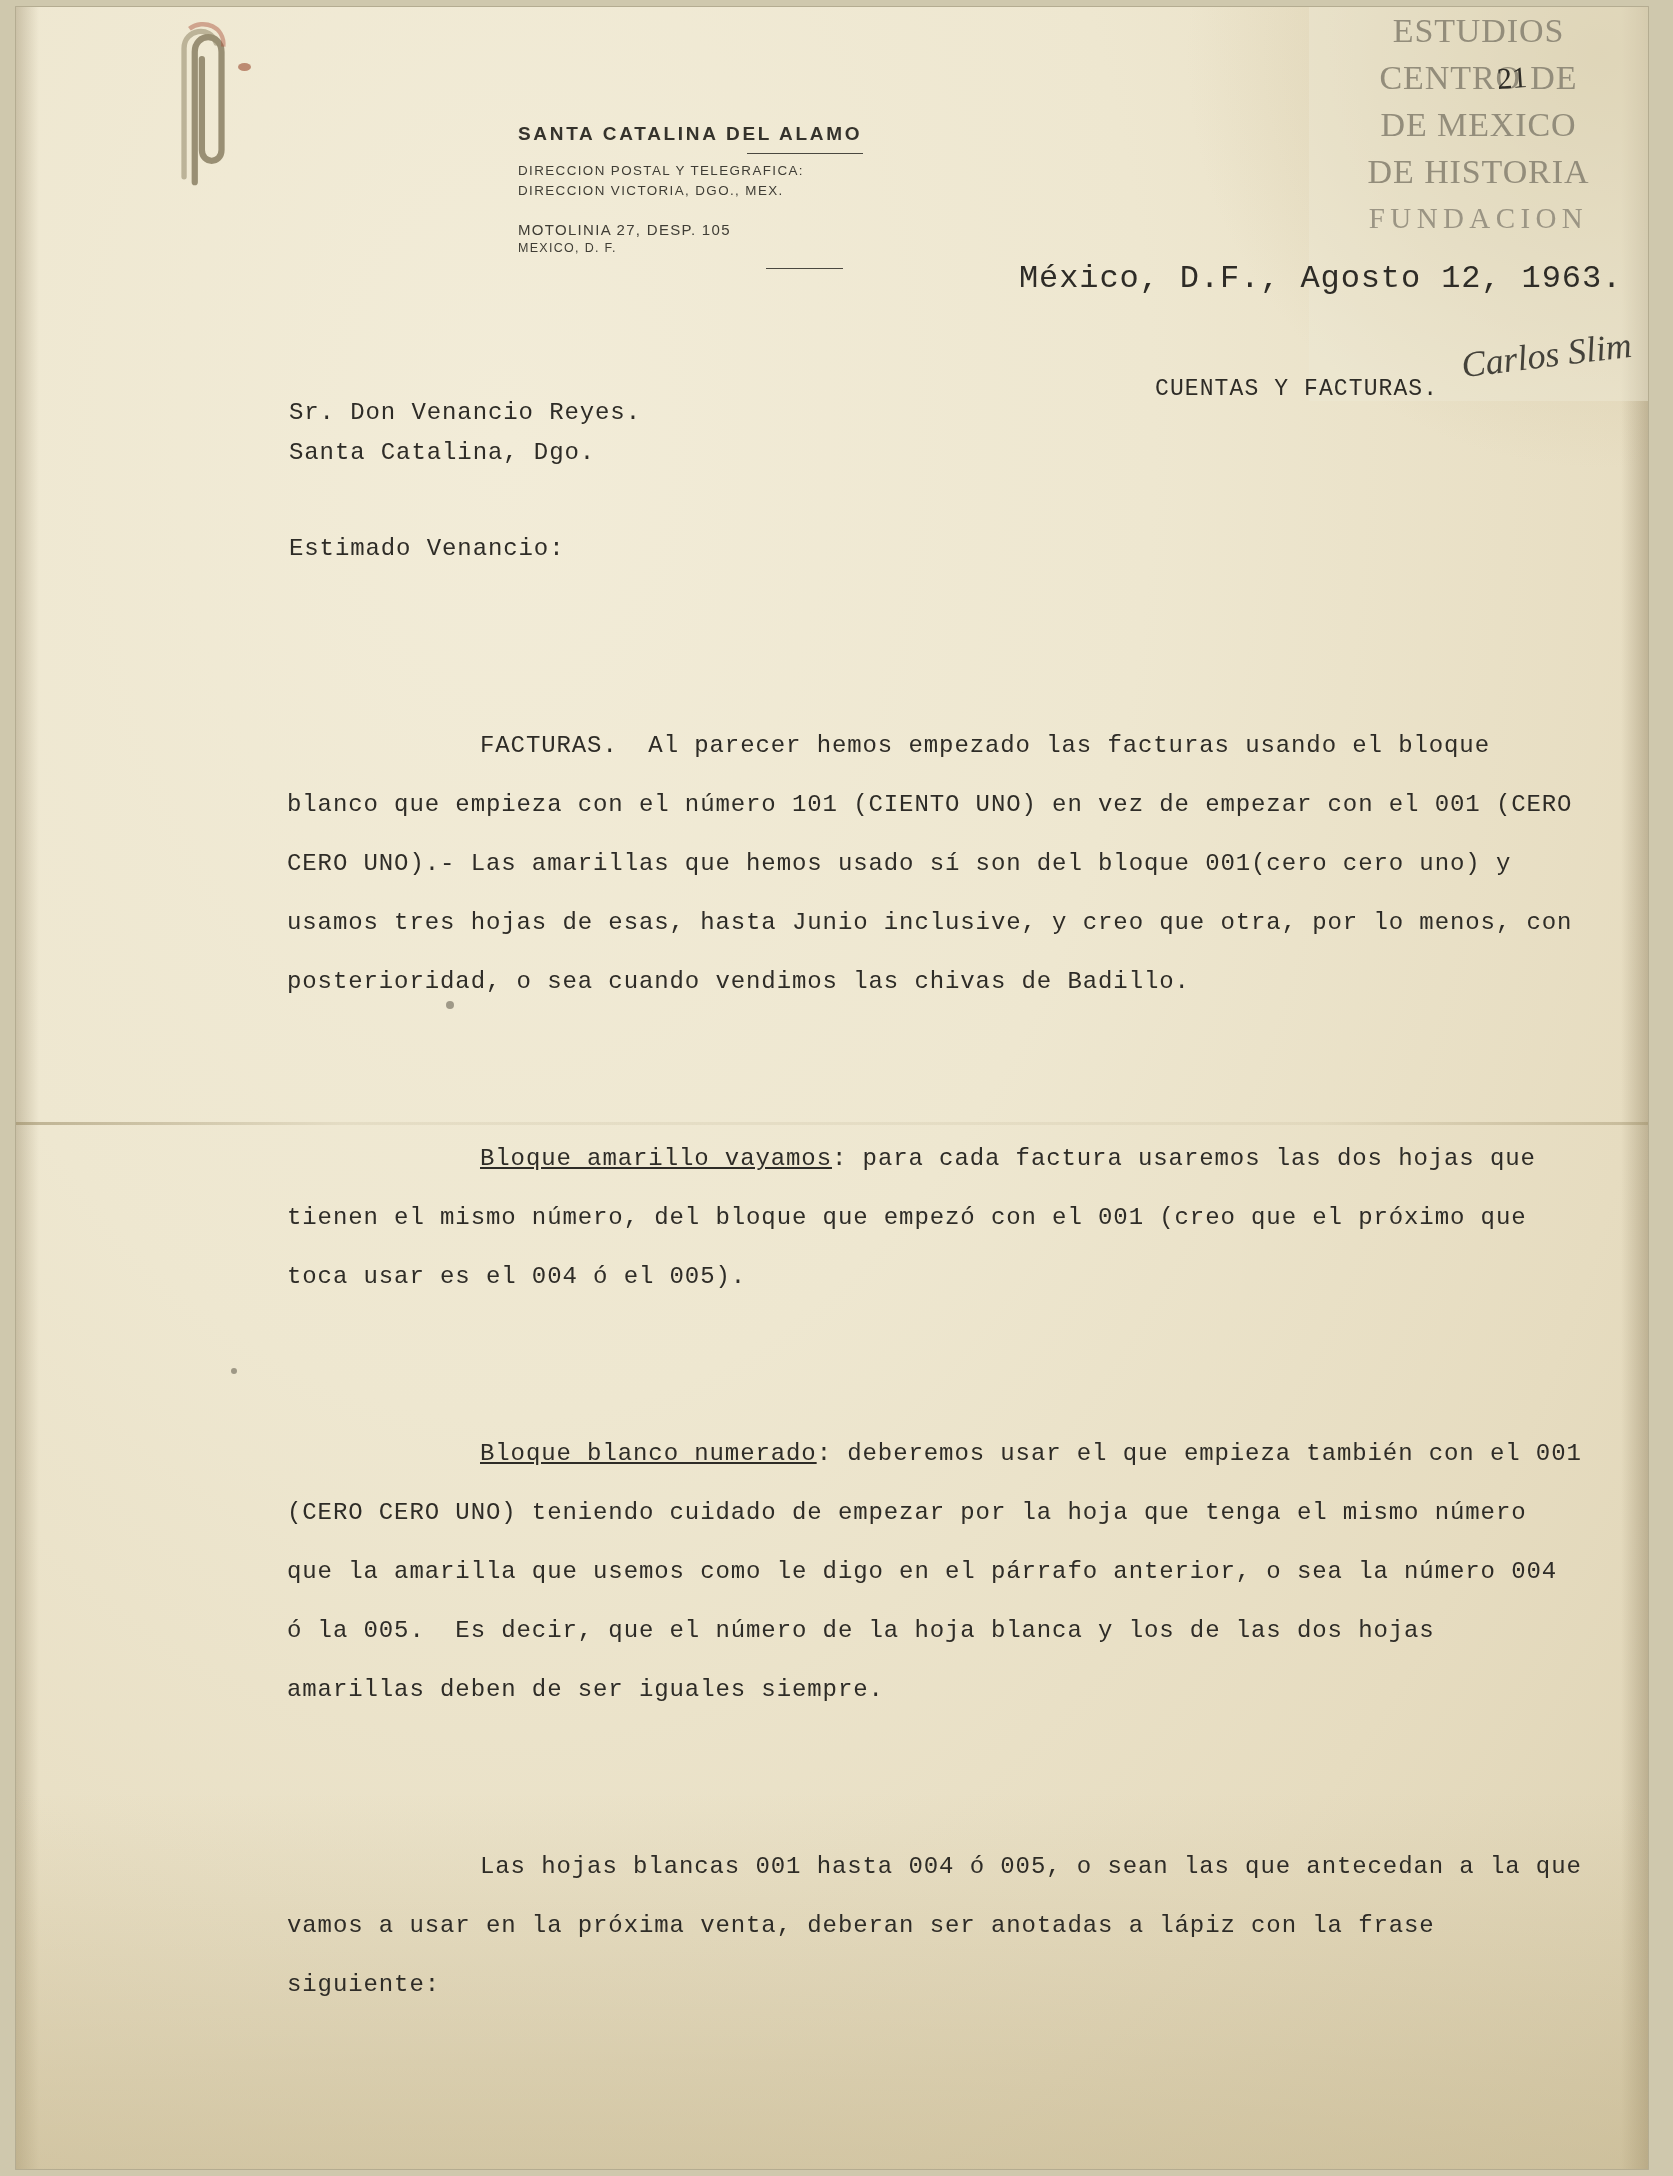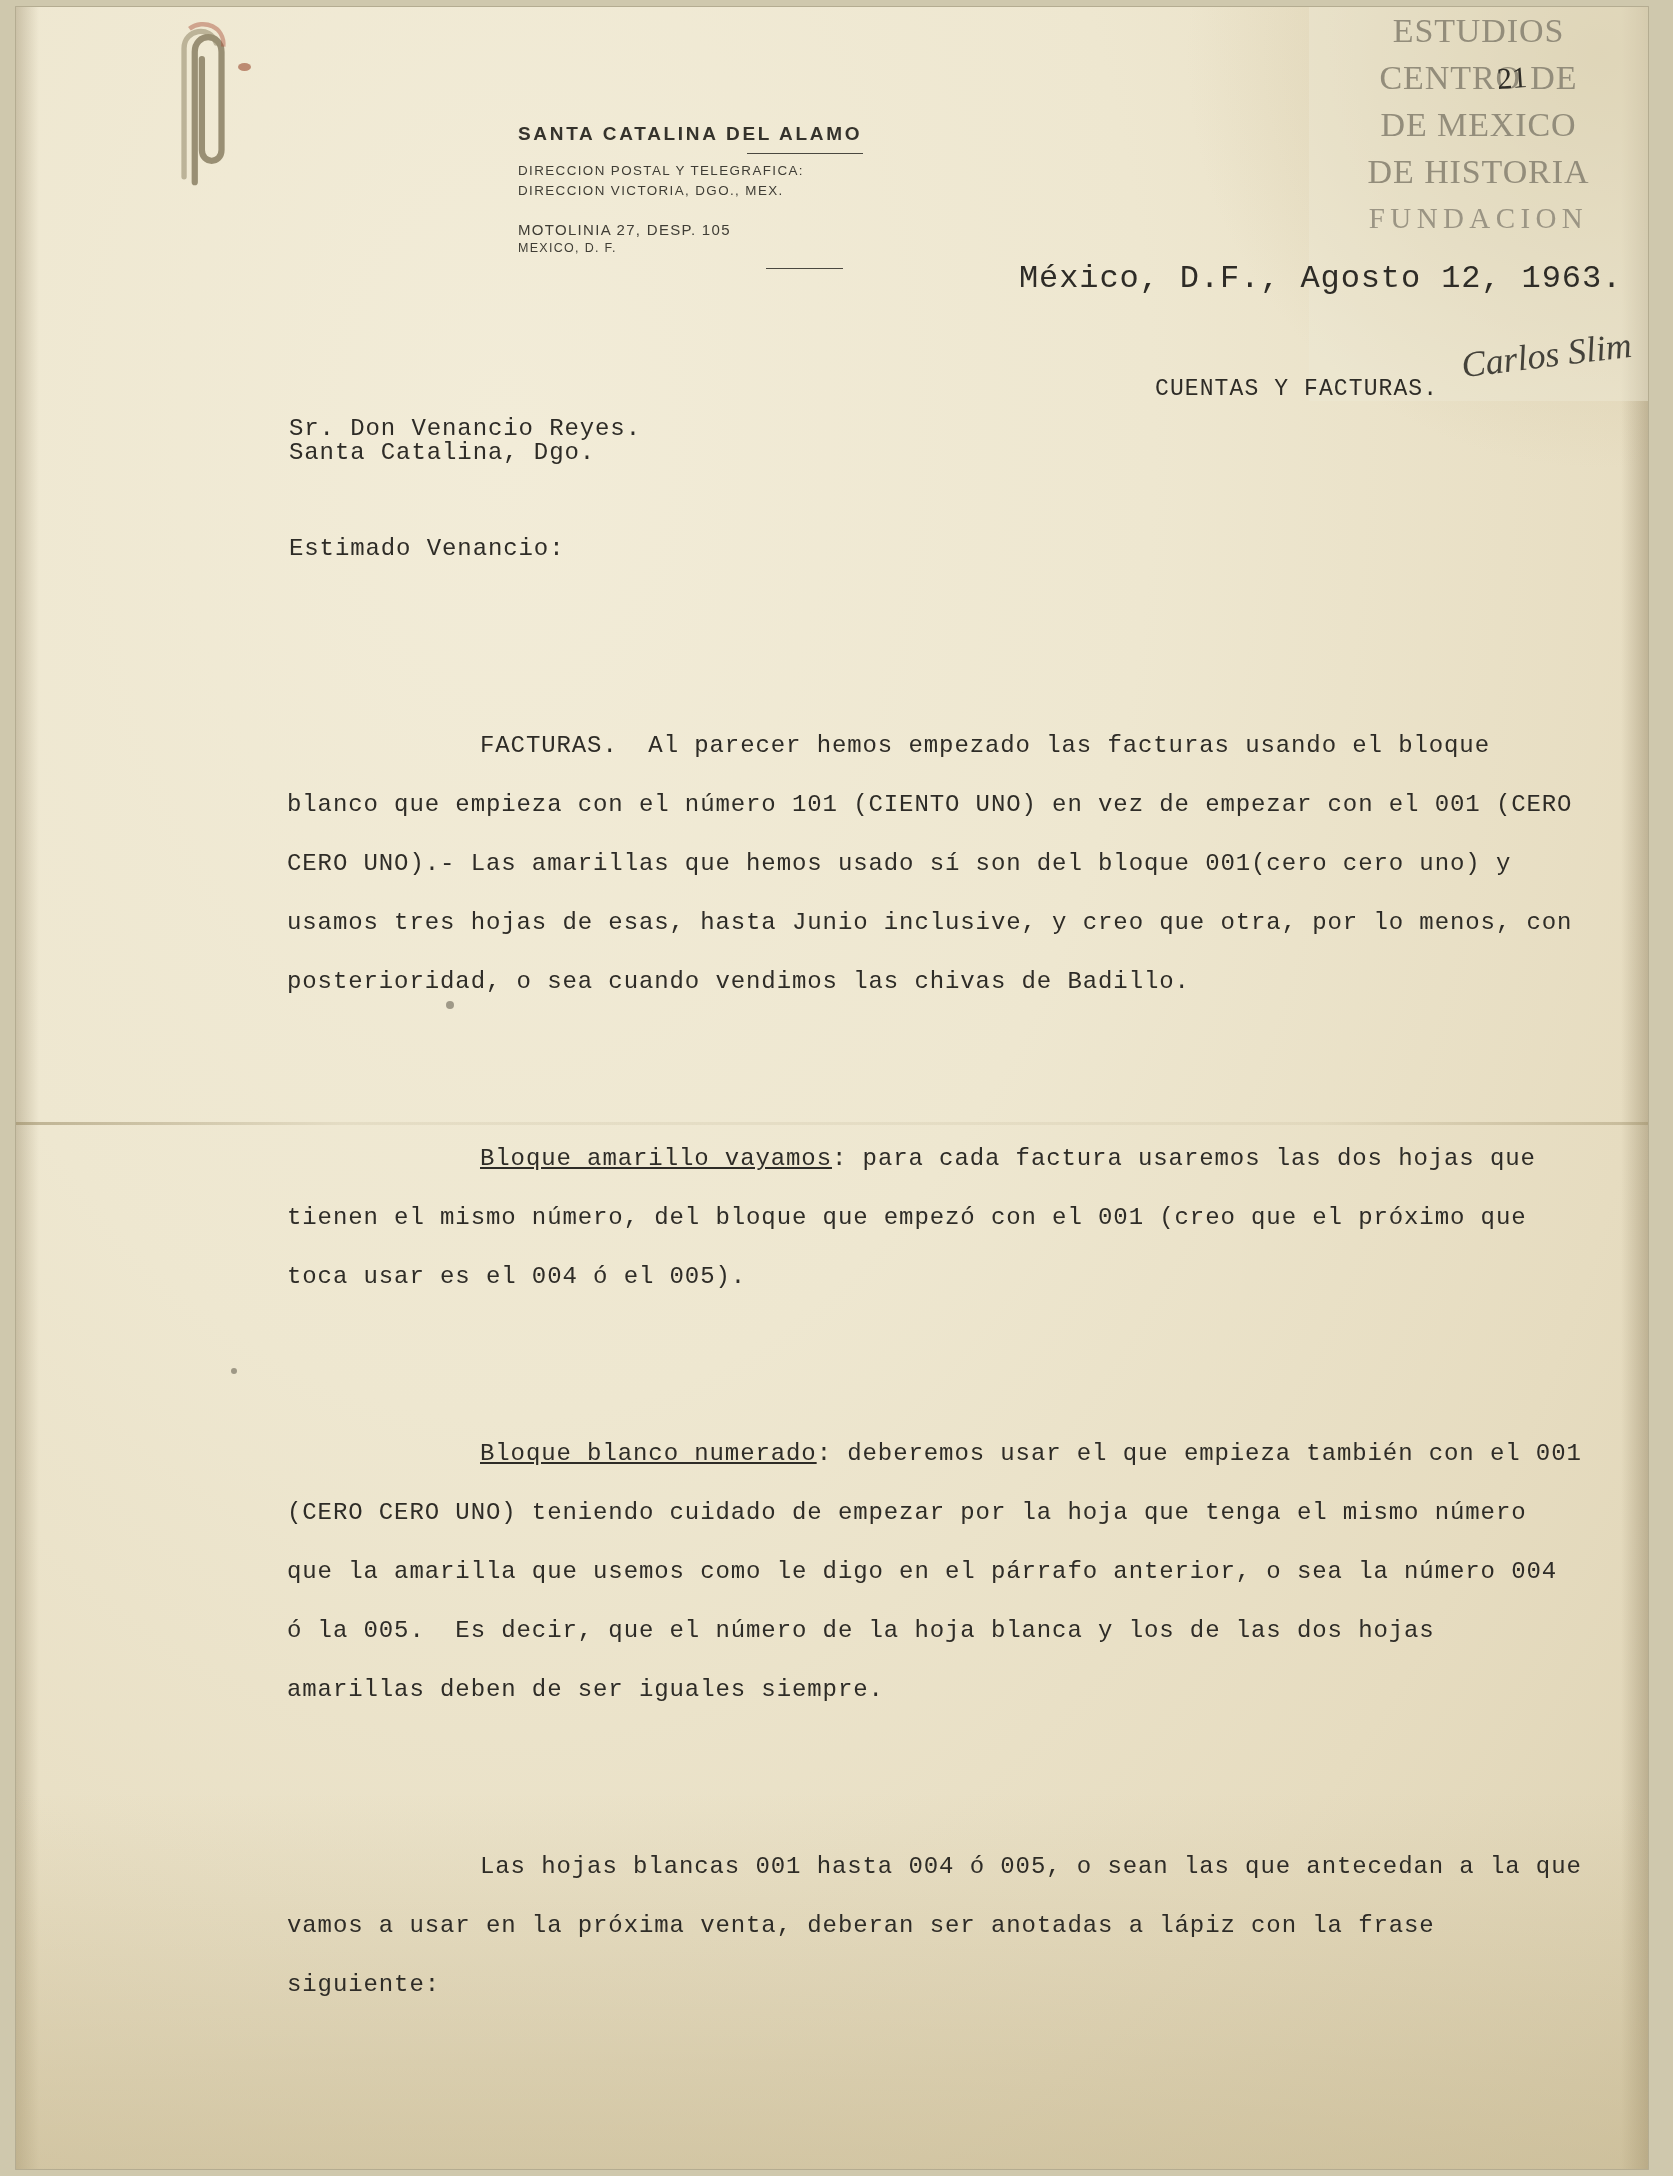--- a/index.html
+++ b/index.html
@@ -182,21 +182,21 @@
     left: 1003px;
     top: 253px;
     font-size: 32px;
   }
   .subject {
     left: 1139px;
     top: 369px;
     font-size: 23px;
     letter-spacing: 1.1px;
   }
-  .addr-line1 { left: 273px; top: 408px; }
+  .addr-line1 { left: 273px; top: 392px; }
   .addr-line2 { left: 273px; top: 432px; }
   .greeting   { left: 273px; top: 528px; }
 
   .body {
     position: absolute;
     left: 271px;
     top: 591px;
     width: 1299px;
     color: #2e2c27;
     font-family: "Liberation Mono", monospace;

